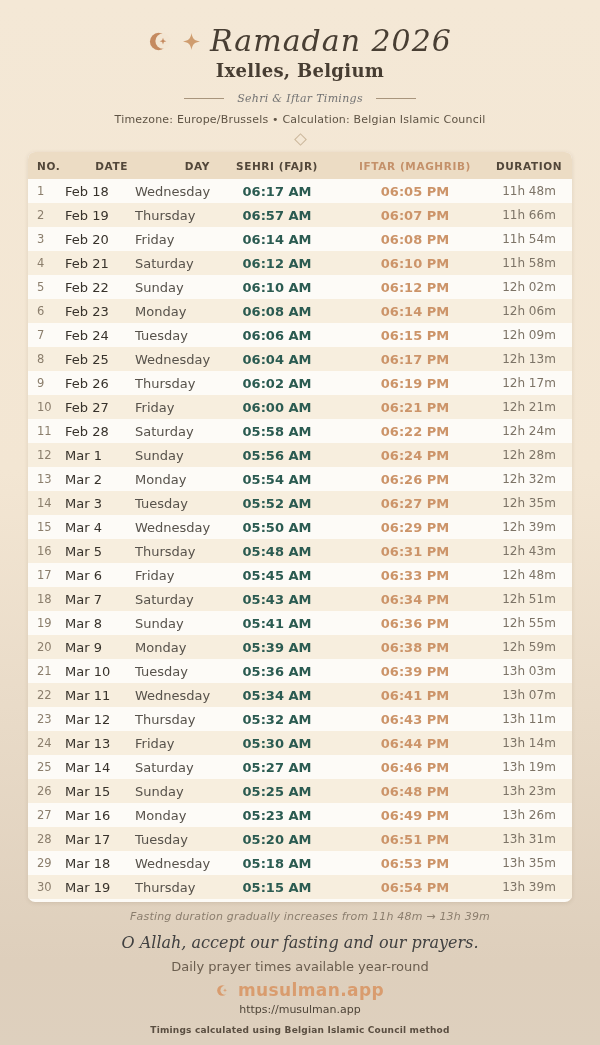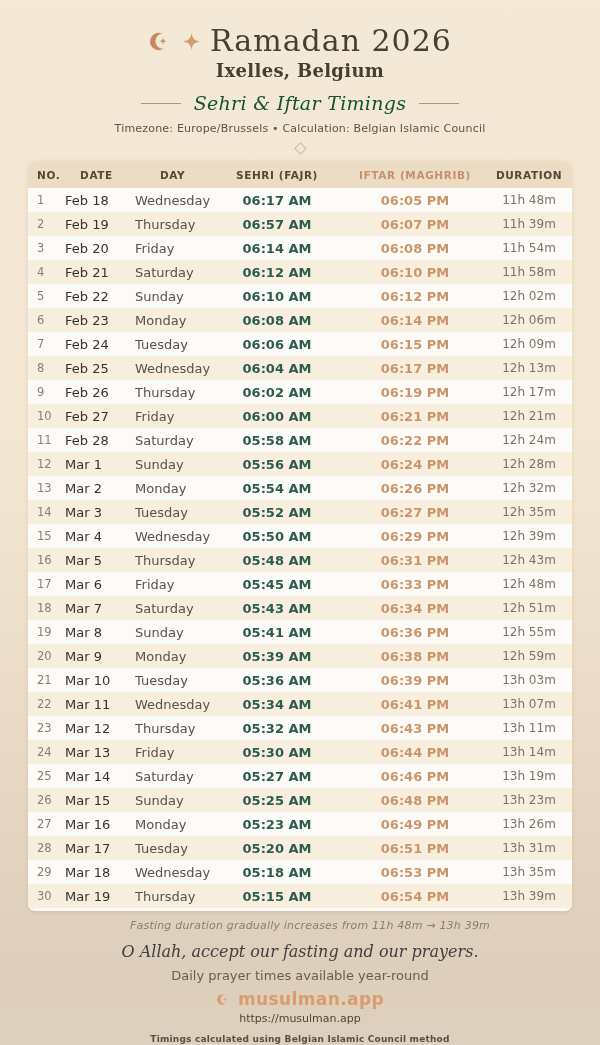--- a/index.html
+++ b/index.html
@@ -9,46 +9,46 @@
     font-family:"DejaVu Sans", sans-serif;
     -webkit-font-smoothing:antialiased;
   }
   .page{width:600px;height:1045px;position:relative;}
 
   
   .header{text-align:center;padding-top:23px;}
   .title-line{display:flex;justify-content:center;align-items:center;gap:10px;height:36px;}
   .title{
     font-family:"DejaVu Serif", serif;font-size:30px;font-weight:400;
-    color:#483e33;letter-spacing:1px;line-height:36px;
+    color:#483e33;letter-spacing:1px;line-height:36px;font-style:italic;
   }
   .location{
     font-family:"DejaVu Serif", serif;font-size:18px;font-weight:700;
     color:#473d32;margin-top:1px;line-height:21px;letter-spacing:.3px;
   }
   .timings-line{display:flex;justify-content:center;align-items:center;gap:13px;margin-top:11px;}
   .timings-rule{width:40px;height:1px;background:#a8957d;}
   .timings-text{
-    font-family:"DejaVu Serif", serif;font-style:italic;font-size:19px;
-    color:#14532d;letter-spacing:.3px;
+    font-family:"DejaVu Serif", serif;font-style:italic;font-size:11px;
+    color:#737373;letter-spacing:.3px;
   }
   .tz-line{margin-top:8px;font-size:11px;color:#5e5344;letter-spacing:.2px;}
   .diamond-sep{margin:9px auto 0;width:7px;height:7px;border:1px solid #bca685;transform:rotate(45deg);opacity:.75;}
 
   
   .card{
     width:544px;margin:8px auto 0;background:#fdfbf7;border-radius:7px;
     overflow:hidden;box-shadow:0 1px 4px rgba(90,70,45,.14);padding-bottom:3px;
   }
   table{width:100%;border-collapse:collapse;table-layout:fixed;}
   col.c-no{width:30px;} col.c-date{width:70px;} col.c-day{width:82px;}
   col.c-sehri{width:134px;} col.c-iftar{width:142px;} col.c-dur{width:86px;}
   thead th{
     background:#ecdcc4;height:27px;font-size:10.5px;font-weight:700;
-    letter-spacing:.6px;color:#52473a;text-align:center;padding:0;
+    letter-spacing:.6px;color:#52473a;text-align:right;padding:0;
   }
   th.h-no{padding-left:9px;} th.h-date{padding-left:7px;} th.h-day{padding-left:7px;}
   th.h-sehri,th.h-iftar,th.h-dur{text-align:center;}
   th.h-iftar{color:#c4916a;}
   tbody td{height:24px;padding:0;font-size:13px;white-space:nowrap;}
   tbody tr:nth-child(even){background:#f7eede;}
   tbody tr:nth-child(odd){background:#fdfbf7;}
   td.no{padding-left:9px;font-size:11.5px;color:#8b7e6c;}
   td.date{padding-left:7px;color:#37322b;}
   td.day{padding-left:7px;color:#57524b;}
@@ -130,21 +130,21 @@
       <td class="sehri">06:17 AM</td>
       <td class="iftar">06:05 PM</td>
       <td class="duration">11h 48m</td>
     </tr>
           <tr>
       <td class="no">2</td>
       <td class="date">Feb 19</td>
       <td class="day">Thursday</td>
       <td class="sehri">06:57 AM</td>
       <td class="iftar">06:07 PM</td>
-      <td class="duration">11h 39m</td>
+      <td class="duration">11h 66m</td>
     </tr>
           <tr>
       <td class="no">3</td>
       <td class="date">Feb 20</td>
       <td class="day">Friday</td>
       <td class="sehri">06:14 AM</td>
       <td class="iftar">06:08 PM</td>
       <td class="duration">11h 54m</td>
     </tr>
           <tr>

